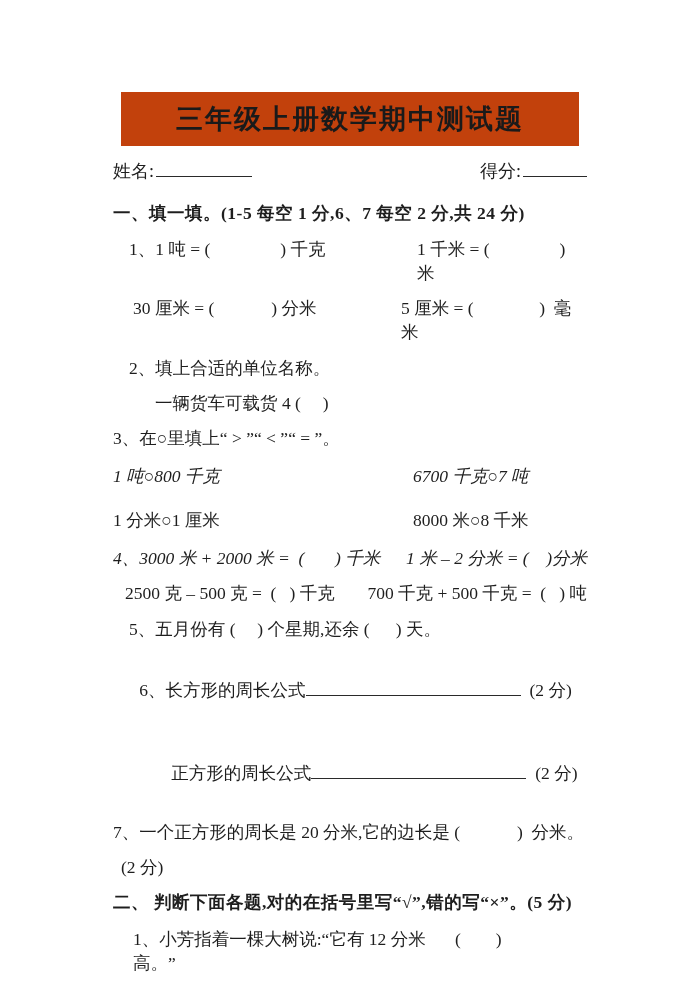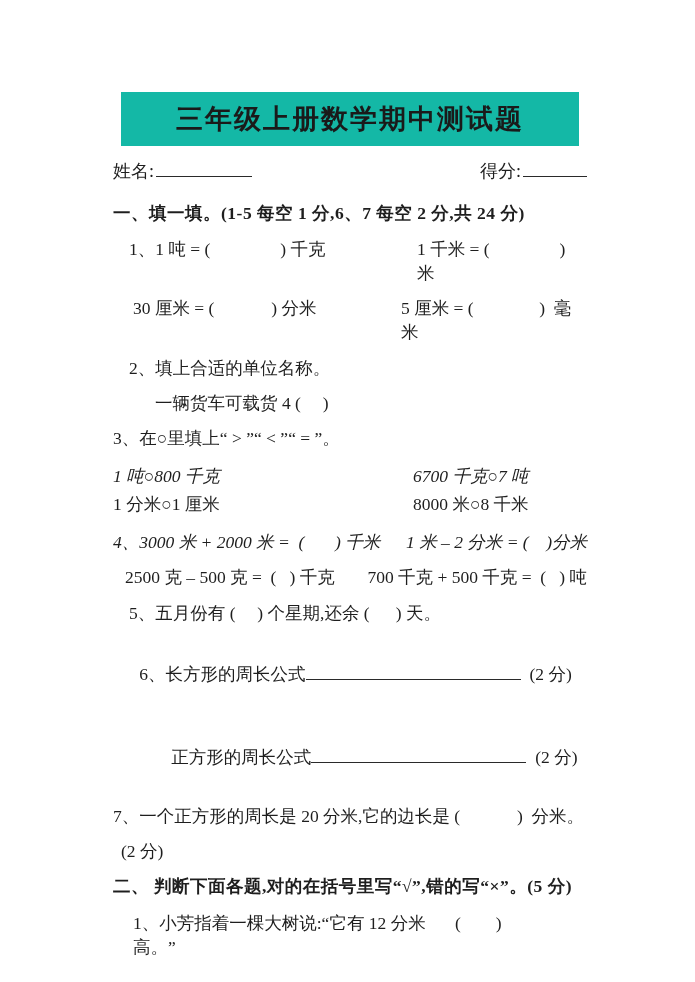--- a/index.html
+++ b/index.html
@@ -31,21 +31,21 @@
   }
   .name-blank  { width:96px; }
   .score-blank { width:64px; }
 
   .line {
     font-size:17.5px; line-height:24px; margin-top:11px;
     white-space:pre-wrap;
   }
   .mt12 { margin-top:12px;margin-left:16px; } .mt13 { margin-top:13px; }
   .mt14 { margin-top:14px;font-style:italic; } .mt18 { margin-top:18px; }
-  .mt20 { margin-top:4px; }
+  .mt20 { margin-top:20px; }
 
   .sec-heading { font-weight:700; letter-spacing:0.5px; }
 
   .two-col { display:grid; grid-template-columns:288px 1fr; }
   .row-flex { display:flex; justify-content:space-between; }
   .judge-row { display:grid; grid-template-columns:1fr 132px; }
 
   .ind8  { padding-left:8px; }
   .ind20 { padding-left:20px; }
   .ind12 { padding-left:12px; }
@@ -57,21 +57,21 @@
     border-bottom:1.5px solid #2a2a2a; vertical-align:baseline;
   }
   .suffix { margin-left:9px; }
 </style>
 </head>
 <body>
 
 <div class="page">
   <div class="content">
 
-    <div class="title-box" style="background: #14b8a6;">
+    <div class="title-box" style="background: #c2410c;">
       <div class="title">三年级上册数学期中测试题</div>
     </div>
 
     <div class="meta-row">
       <div>
         <span>姓名:</span><span class="blank name-blank"></span>
       </div>
       <div>
         <span>得分:</span><span class="blank score-blank"></span>
       </div>

